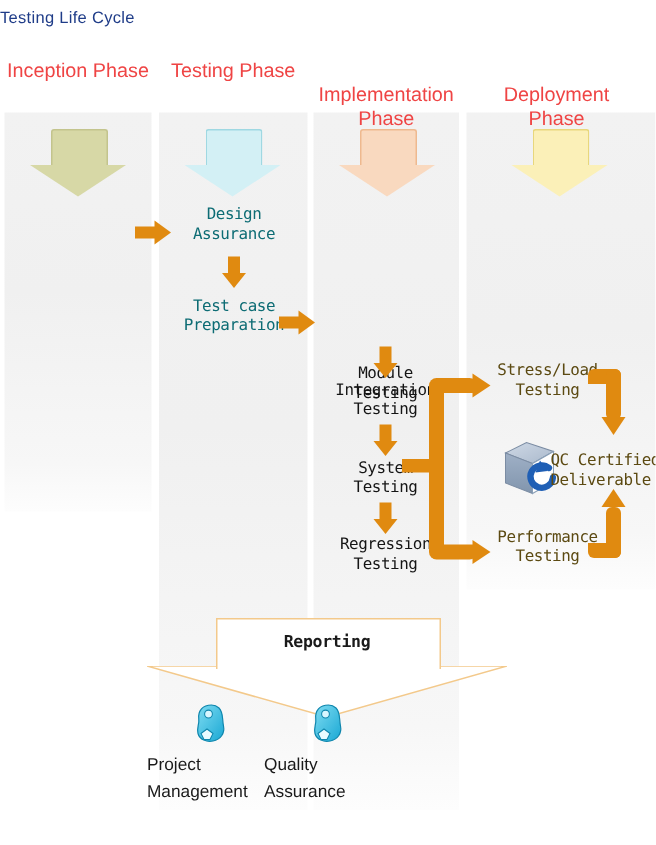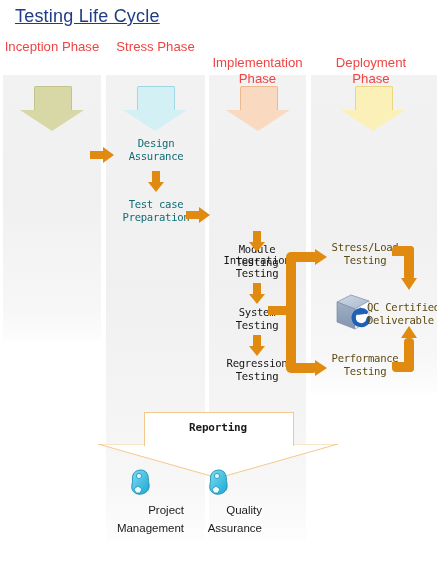--- a/index.html
+++ b/index.html
@@ -4,24 +4,23 @@
 <style>
   html,body{margin:0;padding:0;}
   body{
     width:437px;height:563px;background:#ffffff;position:relative;overflow:hidden;
     font-family:"Liberation Sans", sans-serif;
   }
   #stage{position:absolute;left:0;top:0;width:437px;height:563px;}
 
   
   .title{
-    position:absolute;left:15px;top:6px;
-    font-size:18px;color:#1f3c88;letter-spacing:.2px;
+    position:absolute;left:0;top:6px;
+    font-size:11px;color:#1f3c88;letter-spacing:.2px;
     white-space:nowrap;
-    text-decoration:underline;
   }
 
   
   .band{
     position:absolute;
     background:linear-gradient(180deg,#f2f2f2 0%,#f0f0f0 45%,#f7f7f7 88%,#fdfdfd 100%);
   }
 
   
   .phase-head{
@@ -78,21 +77,21 @@
     background:#ffffff;border:1px solid #f3c98b;border-bottom:none;
   }
   .report-wingline{position:absolute;left:0;top:32px;width:240px;height:35px;}
   .report-label{
     position:absolute;left:46px;top:9px;width:148px;text-align:center;
     font-family:"DejaVu Sans Mono","Liberation Mono",monospace;
     font-size:11px;font-weight:bold;color:#1a1a1a;letter-spacing:-.2px;
   }
 
   
-  .role{position:absolute;text-align:right;width:86px;}
+  .role{position:absolute;text-align:left;width:86px;}
   .role .glyph{display:block;margin:0 auto 3px auto;width:26px;height:28px;position:relative;}
   .role .cap{
     font-size:11.5px;line-height:13.5px;color:#1a1a1a;white-space:pre-line;
   }
 
   
   .cube{position:absolute;width:42px;height:40px;}
   .qc-label{
     position:absolute;
     font-family:"DejaVu Sans Mono","Liberation Mono",monospace;
@@ -108,21 +107,21 @@
 
   <div class="band" style="left:3px;top:75px;width:98px;height:266px;"></div>
   <div class="band" style="left:106px;top:75px;width:99px;height:465px;"></div>
   <div class="band" style="left:209px;top:75px;width:97px;height:465px;"></div>
   <div class="band" style="left:311px;top:75px;width:126px;height:318px;"></div>
 
   <div class="phase-head" style="left:0px;top:39px;width:104px;">
     <span>Inception Phase</span>
   </div>
   <div class="phase-head" style="left:105px;top:39px;width:101px;">
-    <span>Stress Phase</span>
+    <span>Testing Phase</span>
   </div>
   <div class="phase-head" style="left:207px;top:39px;width:101px;white-space:pre-line;">
     <span>Implementation
 Phase</span>
   </div>
   <div class="phase-head" style="left:311px;top:39px;width:120px;white-space:pre-line;">
     <span>Deployment
 Phase</span>
   </div>
 

